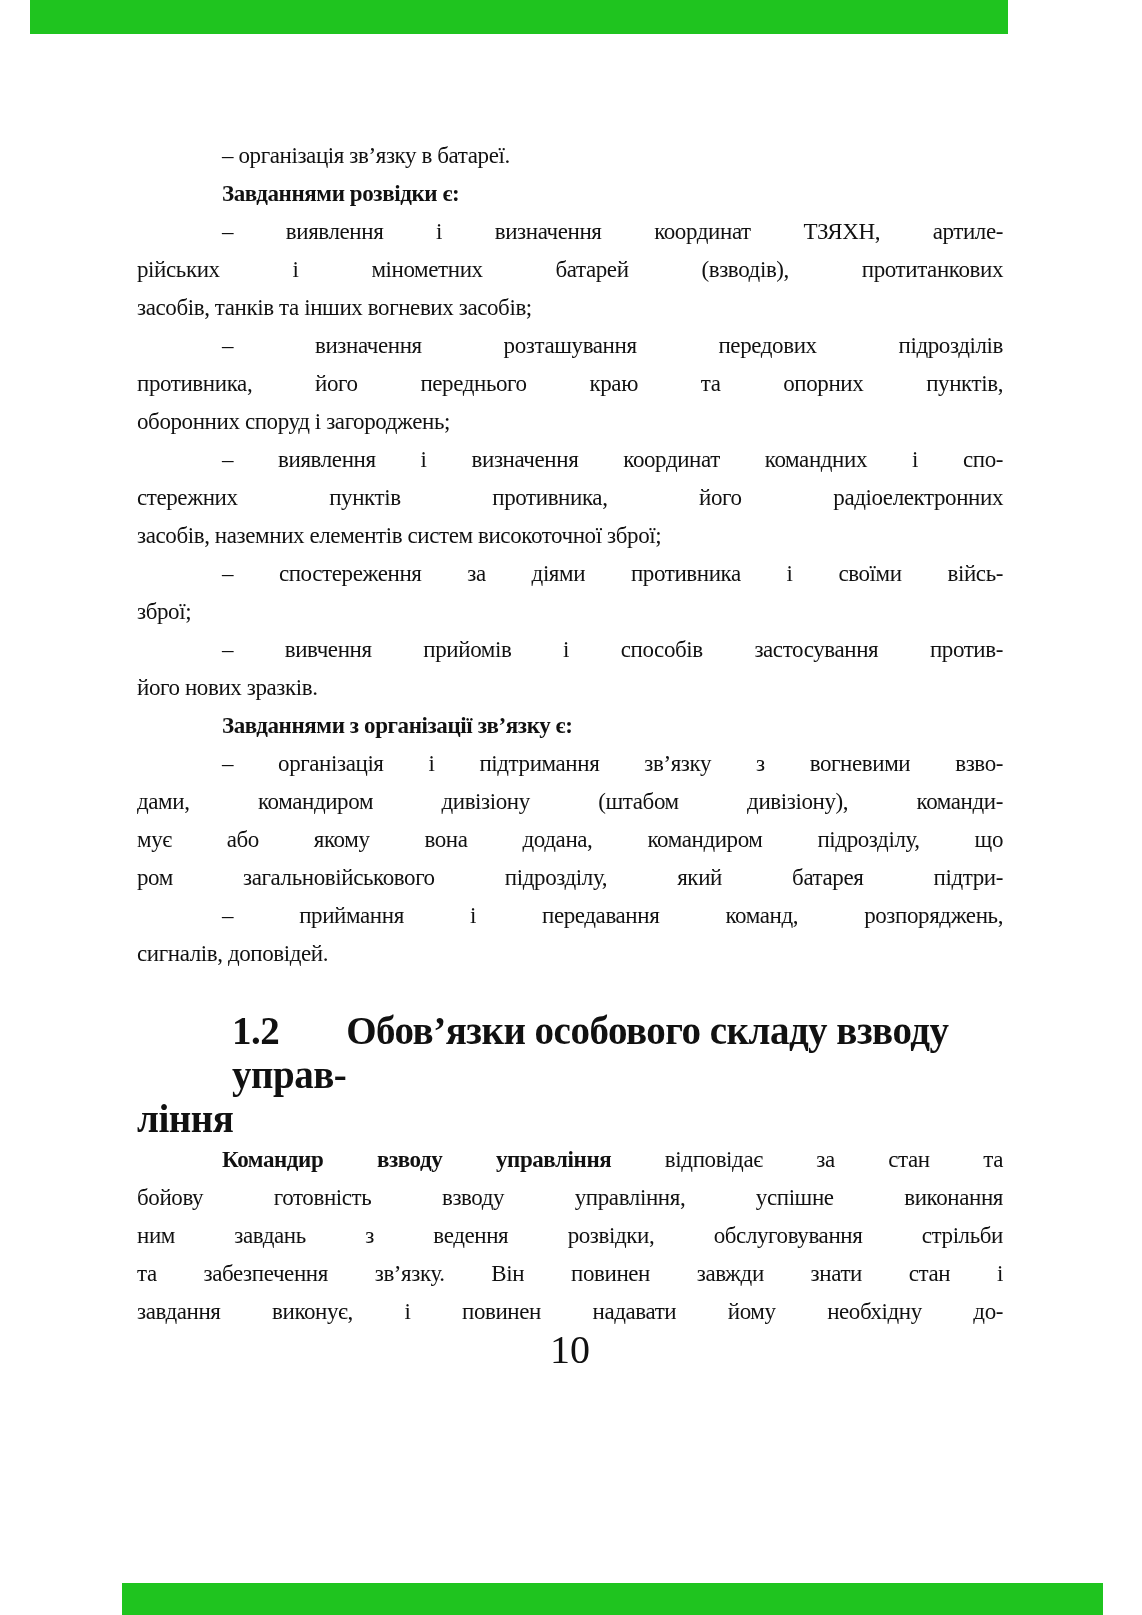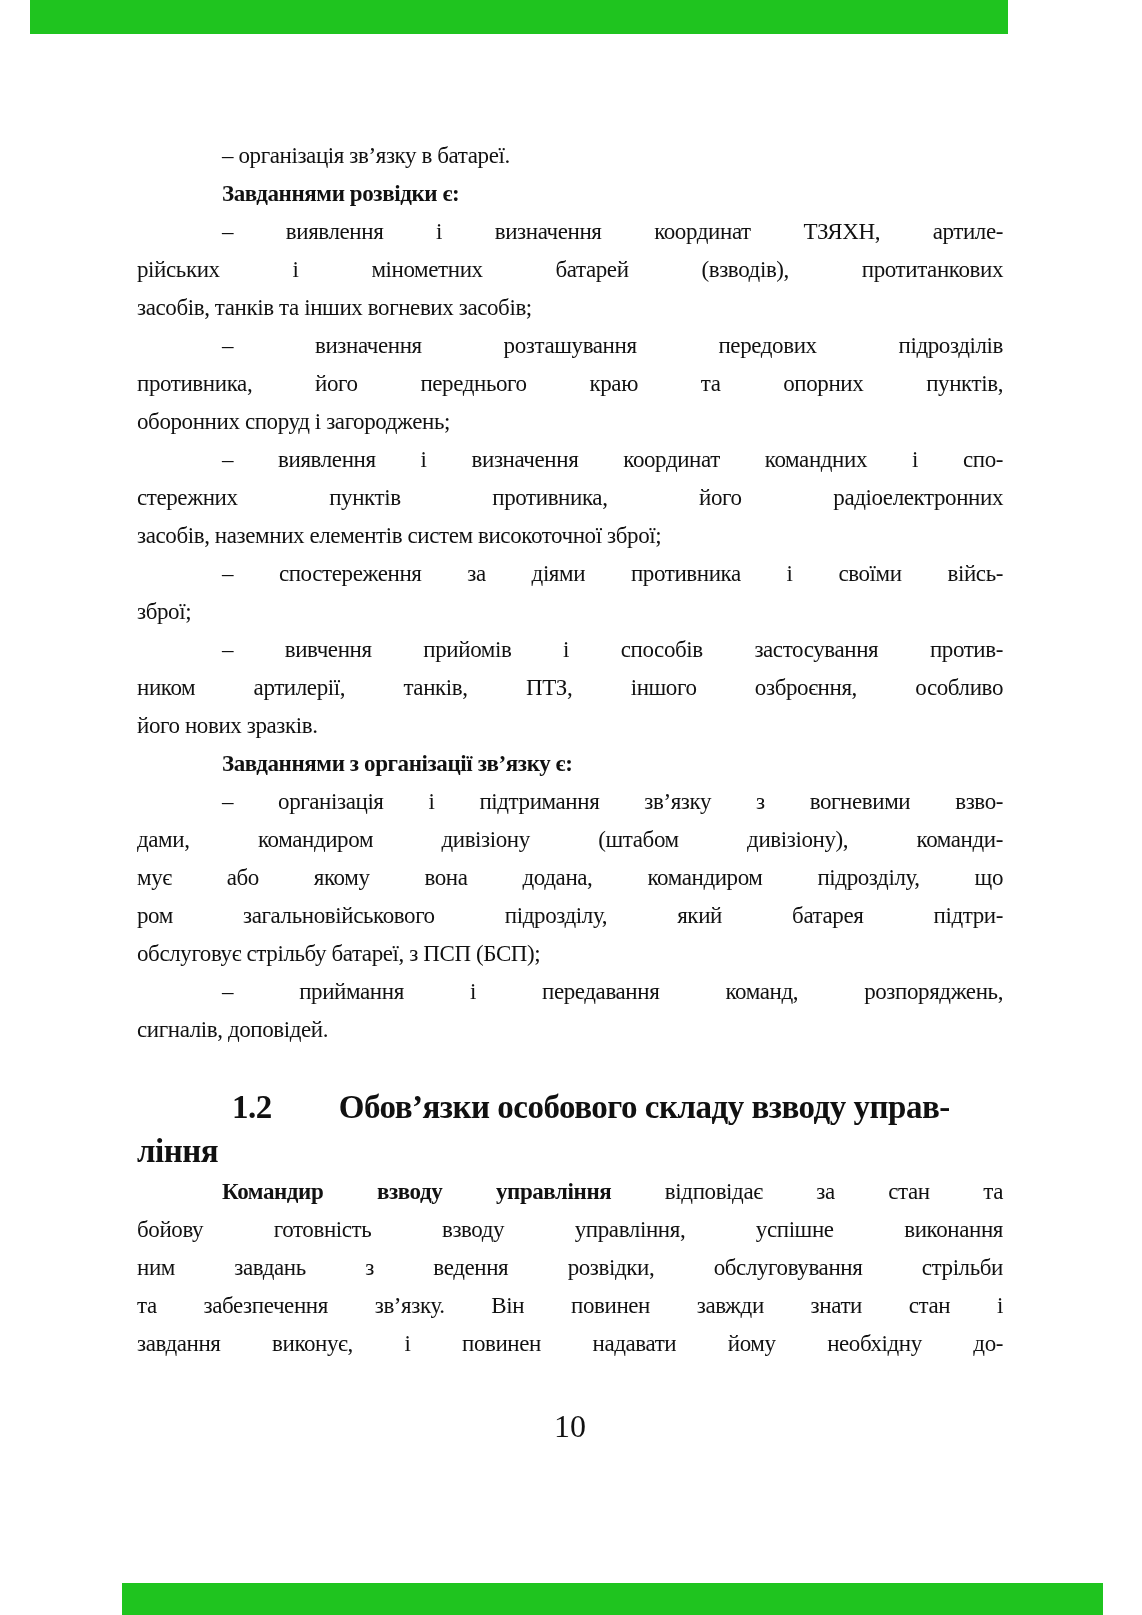--- a/index.html
+++ b/index.html
@@ -25,31 +25,30 @@
     letter-spacing:-0.4px;
     white-space:nowrap;
     text-align:left;
   }
   .line.just{white-space:normal;text-align:justify;text-align-last:justify;}
   .line.ind{padding-left:85px;}
   .line.bold, .line b, .heading{font-weight:700;}
   .line b{font-weight:700;}
 
   .heading{margin-top:36px;}
-  .hline{font-size:33px;line-height:44px;letter-spacing:-0.5px;}
+  .hline{font-size:39px;line-height:44px;letter-spacing:-0.5px;}
   .hline.h1{padding-left:95px;}
   .hline .htext{margin-left:67px;}
   .hline.center{text-align:left;}
 
   #sec2{}
 
   .page-number{
-    margin-top:44px;
     text-align:center;
-    font-size:32px;line-height:38px;
+    font-size:40px;line-height:38px;
   }
 </style>
 </head>
 <body>
 
 <div class="page">
   <div class="bar top"></div>
 
   <div class="text-block">
     <div id="sec1">
@@ -60,28 +59,26 @@
         <div class="line">засобів, танків та інших вогневих засобів;</div>
         <div class="line ind just">– визначення розташування передових підрозділів</div>
         <div class="line just">противника, його переднього краю та опорних пунктів,</div>
         <div class="line">оборонних споруд і загороджень;</div>
         <div class="line ind just">– виявлення і визначення координат командних і спо-</div>
         <div class="line just">стережних пунктів противника, його радіоелектронних</div>
         <div class="line">засобів, наземних елементів систем високоточної зброї;</div>
         <div class="line ind just">– спостереження за діями противника і своїми війсь-</div>
         <div class="line">зброї;</div>
         <div class="line ind just">– вивчення прийомів і способів застосування против-</div>
-        <div class="line just">ником артилерії, танків, ПТЗ, іншого озброєння, особливо</div>
         <div class="line">його нових зразків.</div>
         <div class="line ind bold">Завданнями з організації зв’язку є:</div>
         <div class="line ind just">– організація і підтримання зв’язку з вогневими взво-</div>
         <div class="line just">дами, командиром дивізіону (штабом дивізіону), команди-</div>
         <div class="line just">мує або якому вона додана, командиром підрозділу, що</div>
         <div class="line just">ром загальновійськового підрозділу, який батарея підтри-</div>
-        <div class="line">обслуговує стрільбу батареї, з ПСП (БСП);</div>
         <div class="line ind just">– приймання і передавання команд, розпоряджень,</div>
         <div class="line">сигналів, доповідей.</div>
       </div>
 
     <div class="heading">
       <div class="hline h1"><span class="hnum">1.2</span><span class="htext">Обов’язки особового складу взводу управ-</span></div>
       <div class="hline center">ління</div>
     </div>
 
     <div id="sec2">

